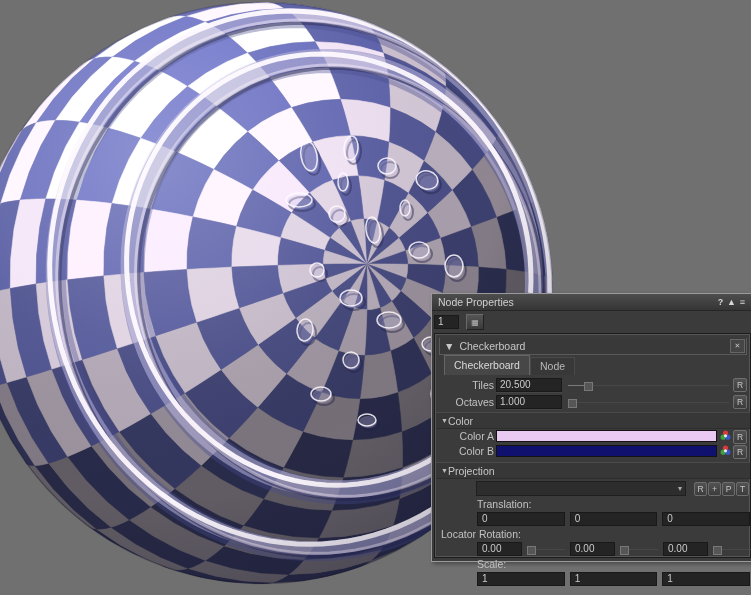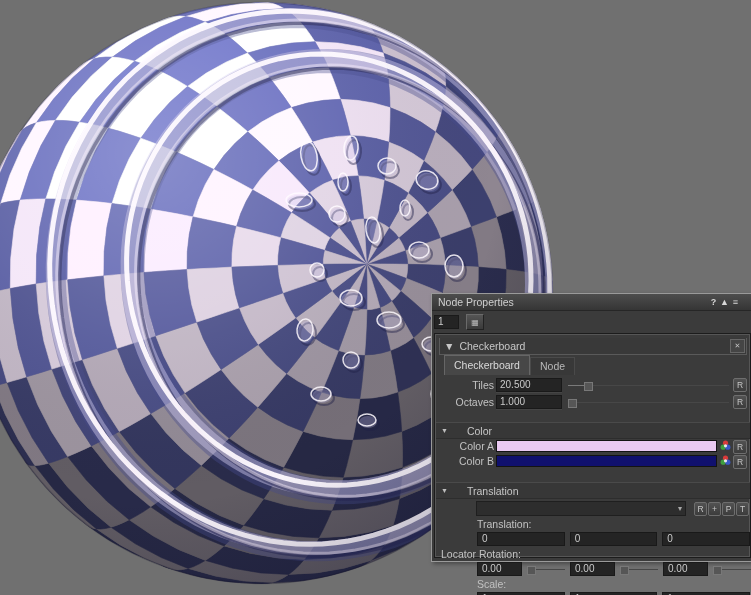--- a/index.html
+++ b/index.html
@@ -5,35 +5,35 @@
   html,body{margin:0;padding:0;background:#707070;width:751px;height:595px;overflow:hidden;
     font-family:"Liberation Sans","DejaVu Sans",sans-serif;-webkit-font-smoothing:antialiased;}
   #viewport{position:absolute;left:0;top:0;width:751px;height:595px;}
   #sphere-svg{position:absolute;left:0;top:0;}
 
   
   .panel{position:absolute;left:431px;top:293px;width:320px;height:269px;background:#3b3b3b;
     border:1px solid #9a9a9a;border-right:none;box-sizing:border-box;box-shadow:2px 2px 4px rgba(0,0,0,.35);
     color:#c8c8c8;font-size:10.5px;}
   .titlebar{height:16px;background:linear-gradient(#4d4d4d,#353535);display:flex;align-items:center;
-    padding:0 14px 0 6px;border-bottom:1px solid #262626;}
+    padding:0 7px 0 6px;border-bottom:1px solid #262626;}
   .titlebar .title{flex:1;color:#cfcfcf;font-size:10.5px;}
   .titlebar .ticons{display:flex;gap:2px;font-size:9px;font-weight:bold;color:#d8d8d8;margin-right:-3px;}
   .ticons span{display:inline-block;min-width:9px;text-align:center;}
   .toolrow{height:20px;display:flex;align-items:center;gap:7px;padding:1px 4px 0 2px;}
   .idx-field{width:20px;height:12px;background:#242424;border:1px solid #1a1a1a;color:#cccccc;
     font-size:10px;line-height:12px;padding-left:3px;}
   .tool-btn{width:16px;height:14px;background:linear-gradient(#555,#3a3a3a);border:1px solid #222;
     border-top-color:#6a6a6a;border-left-color:#6a6a6a;display:flex;align-items:center;justify-content:center;
     font-size:8px;color:#bdbdbd;}
   .content{position:absolute;left:2px;top:39px;right:0;bottom:3px;border:1px solid #1c1c1c;
     box-shadow:0 0 0 1px #565656 inset;background:#3b3b3b;padding:1px 0 0 1px;box-sizing:border-box;}
 
-  .sec-hdr{display:flex;align-items:center;gap:19px;height:15px;background:#373737;
-    border-top:1px solid #4a4a4a;border-bottom:1px solid #2d2d2d;padding-left:5px;margin-top:13px;color:#c6c6c6;}
+  .sec-hdr{display:flex;align-items:center;gap:0;height:15px;background:#373737;
+    border-top:1px solid #4a4a4a;border-bottom:1px solid #2d2d2d;padding-left:5px;margin-top:3px;color:#c6c6c6;}
   .sec-hdr .tri{font-size:7px;color:#bdbdbd;}
   .cb-hdr{margin:2px 3px 0 3px;height:16px;border:1px solid #5a5a5a;background:#393939;display:flex;
     align-items:center;gap:5px;padding-left:4px;border-top:none;margin-top:3px;position:relative;}
   .cb-close{position:absolute;right:1px;top:1px;width:13px;height:12px;background:#454545;border:1px solid #666;
     font-size:7px;color:#c0c0c0;display:flex;align-items:center;justify-content:center;}
 
   .tabs{display:flex;align-items:flex-end;margin:2px 0 0 8px;height:18px;}
   .tab{padding:2px 9px 2px 9px;font-size:10.5px;color:#b8b8b8;border:1px solid #4a4a4a;border-bottom:none;
     background:#383838;height:13px;line-height:13px;}
   .tab.active{background:#474747;border-color:#666;color:#dadada;height:15px;line-height:15px;}
@@ -454,21 +454,21 @@
         <circle cx="5.5" cy="3.2" r="2.6" fill="#d83a3a"></circle>
         <circle cx="3.2" cy="7.2" r="2.6" fill="#3f9e3f"></circle>
         <circle cx="7.8" cy="7.2" r="2.6" fill="#3a57c9"></circle>
         <circle cx="5.5" cy="5.8" r="1.6" fill="#e8e8e8"></circle>
       </svg>
       <div class="rbtn">R</div>
     </div>
 
     <div class="sec-hdr">
       <span class="tri">▼</span>
-      <span>Translation</span>
+      <span>Projection</span>
     </div>
 
     <div class="dd-row">
       <div class="dropdown">
         <span></span>
         <span>▾</span>
       </div>
       <div class="pbtns">
         <div class="pbtn">R</div>
         <div class="pbtn">+</div>

